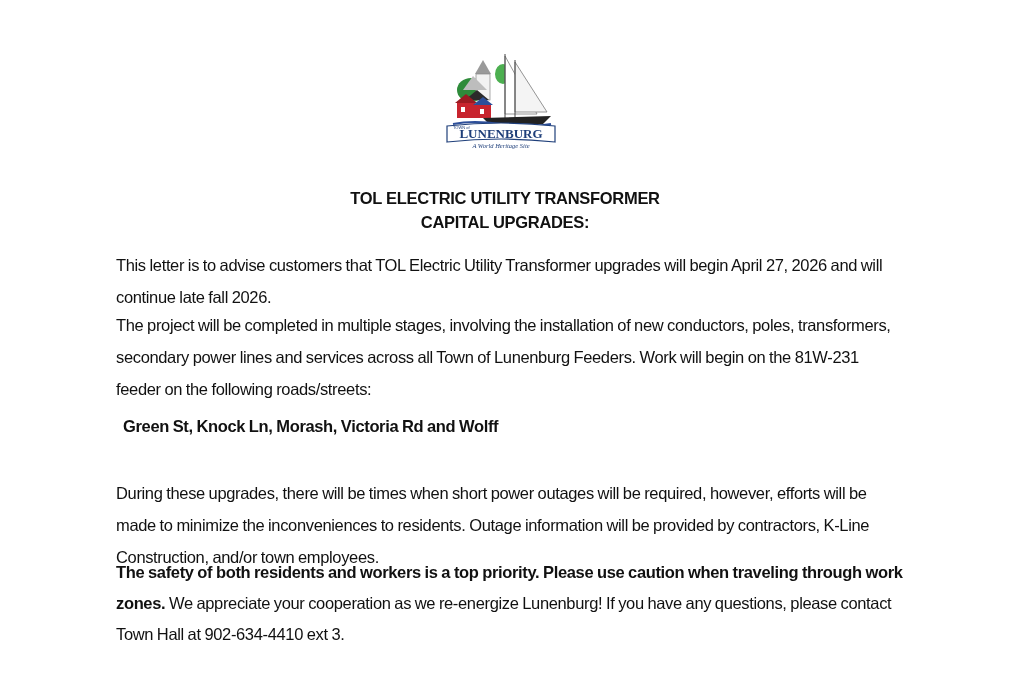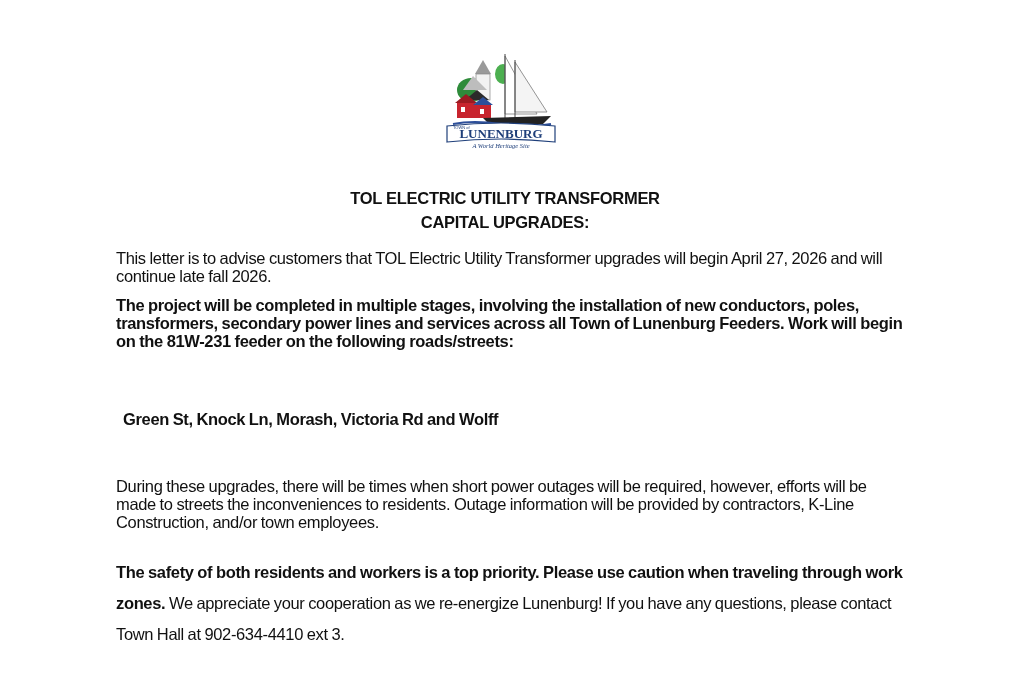--- a/index.html
+++ b/index.html
@@ -30,21 +30,21 @@
       font-weight: bold;
       font-size: 16.5px;
       letter-spacing: -0.3px;
       line-height: 24px;
     }
     .para {
       position: absolute;
       left: 116px;
       width: 790px;
       font-size: 16.5px;
-      line-height: 18px;
+      line-height: 32px;
       letter-spacing: -0.35px;
       word-spacing: -0.5px;
     }
     .bold { font-weight: bold; }
   </style>
 </head>
 <body>
 
 <div class="logo">
   <svg width="116" height="98" viewBox="0 0 116 98">
@@ -79,21 +79,21 @@
     <text x="58" y="86" text-anchor="middle" font-family="Liberation Serif, serif" font-size="13" font-weight="bold" fill="#1f3f7a">LUNENBURG</text>
     <text x="58" y="96" text-anchor="middle" font-family="Liberation Serif, serif" font-style="italic" font-size="6.5" fill="#1f3f7a">A World Heritage Site</text>
   </svg>
 </div>
 
 <div class="title" style="top:186px;">TOL ELECTRIC UTILITY TRANSFORMER</div>
 <div class="title" style="top:210px;text-align:center;">CAPITAL UPGRADES:</div>
 
 <div class="para" style="top:249px;">This letter is to advise customers that TOL Electric Utility Transformer upgrades will begin April 27, 2026 and will continue late fall 2026.</div>
 
-<div class="para" style="top:296px;font-weight:bold;">The project will be completed in multiple stages, involving the installation of new conductors, poles, transformers, secondary power lines and services across all Town of Lunenburg Feeders. Work will begin on the 81W-231 feeder on the following roads/streets:</div>
+<div class="para" style="top:309px;">The project will be completed in multiple stages, involving the installation of new conductors, poles, transformers, secondary power lines and services across all Town of Lunenburg Feeders. Work will begin on the 81W-231 feeder on the following roads/streets:</div>
 
 <div class="para bold" style="top:410px;margin-left:7px;">Green St, Knock Ln, Morash, Victoria Rd and Wolff</div>
 
-<div class="para" style="top:477px;">During these upgrades, there will be times when short power outages will be required, however, efforts will be made to streets the inconveniences to residents. Outage information will be provided by contractors, K-Line Construction, and/or town employees.</div>
+<div class="para" style="top:477px;">During these upgrades, there will be times when short power outages will be required, however, efforts will be made to minimize the inconveniences to residents. Outage information will be provided by contractors, K-Line Construction, and/or town employees.</div>
 
 <div class="para" style="top:557px; line-height:31px;">
   <span class="bold">The safety of both residents and workers is a top priority. Please use caution when traveling through work zones.</span><span> We appreciate your cooperation as we re-energize Lunenburg! If you have any questions, please contact Town Hall at 902-634-4410 ext 3.</span>
 </div>
 
 </body></html>

